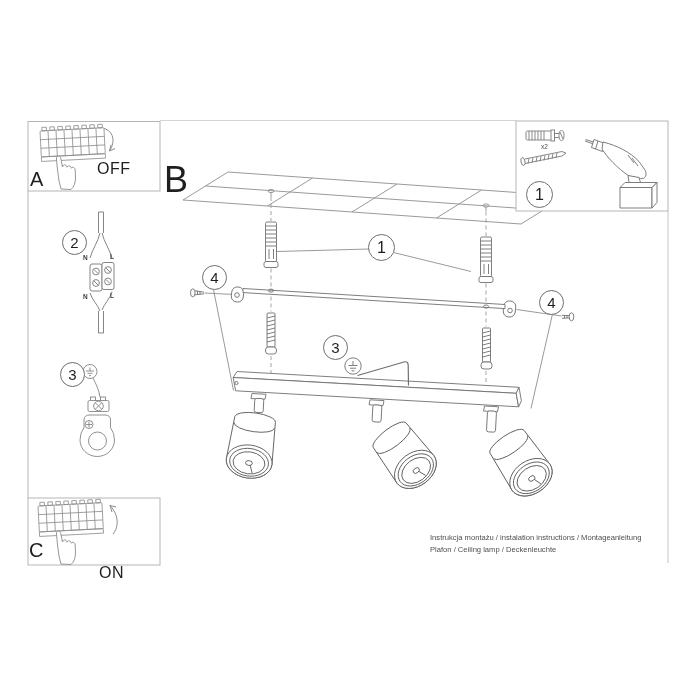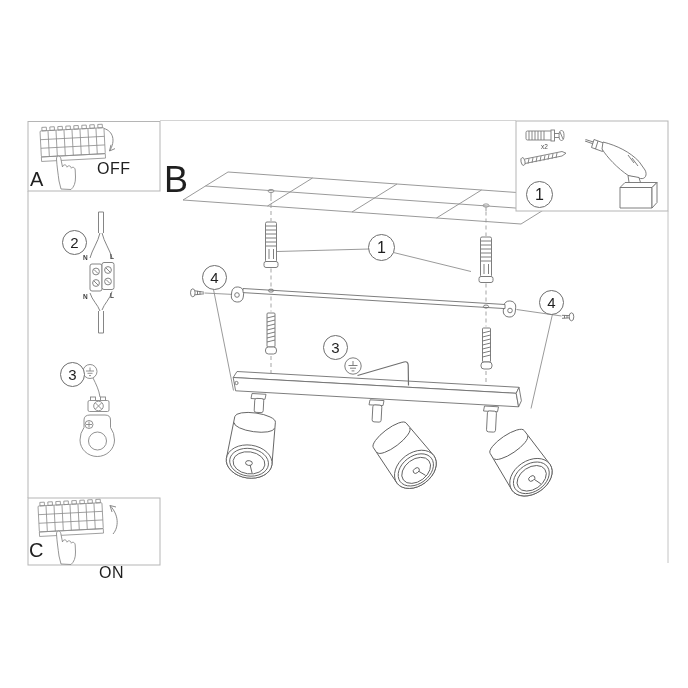--- a/index.html
+++ b/index.html
@@ -374,14 +374,18 @@
 <div class="callout s24" style="left:539px;top:290px;">4</div>
 <div class="callout s24" style="left:323px;top:335px;">3</div>
 
 <div class="abs wire-label" style="left:83px;top:255px;">N</div>
 <div class="abs wire-label" style="left:110px;top:254px;">L</div>
 <div class="abs wire-label" style="left:83px;top:294px;">N</div>
 <div class="abs wire-label" style="left:110px;top:293px;">L</div>
 
 <div class="abs qty" style="left:541px;top:144px;">x2</div>
 
-
+<div class="abs footer" style="left:430px;top:532px;">
+  <div>Instrukcja montażu / instalation instructions / Montageanleitung</div>
+  <div>Plafon / Ceiling lamp / Deckenleuchte</div>
 </div>
 
+</div>
+
 </body></html>

